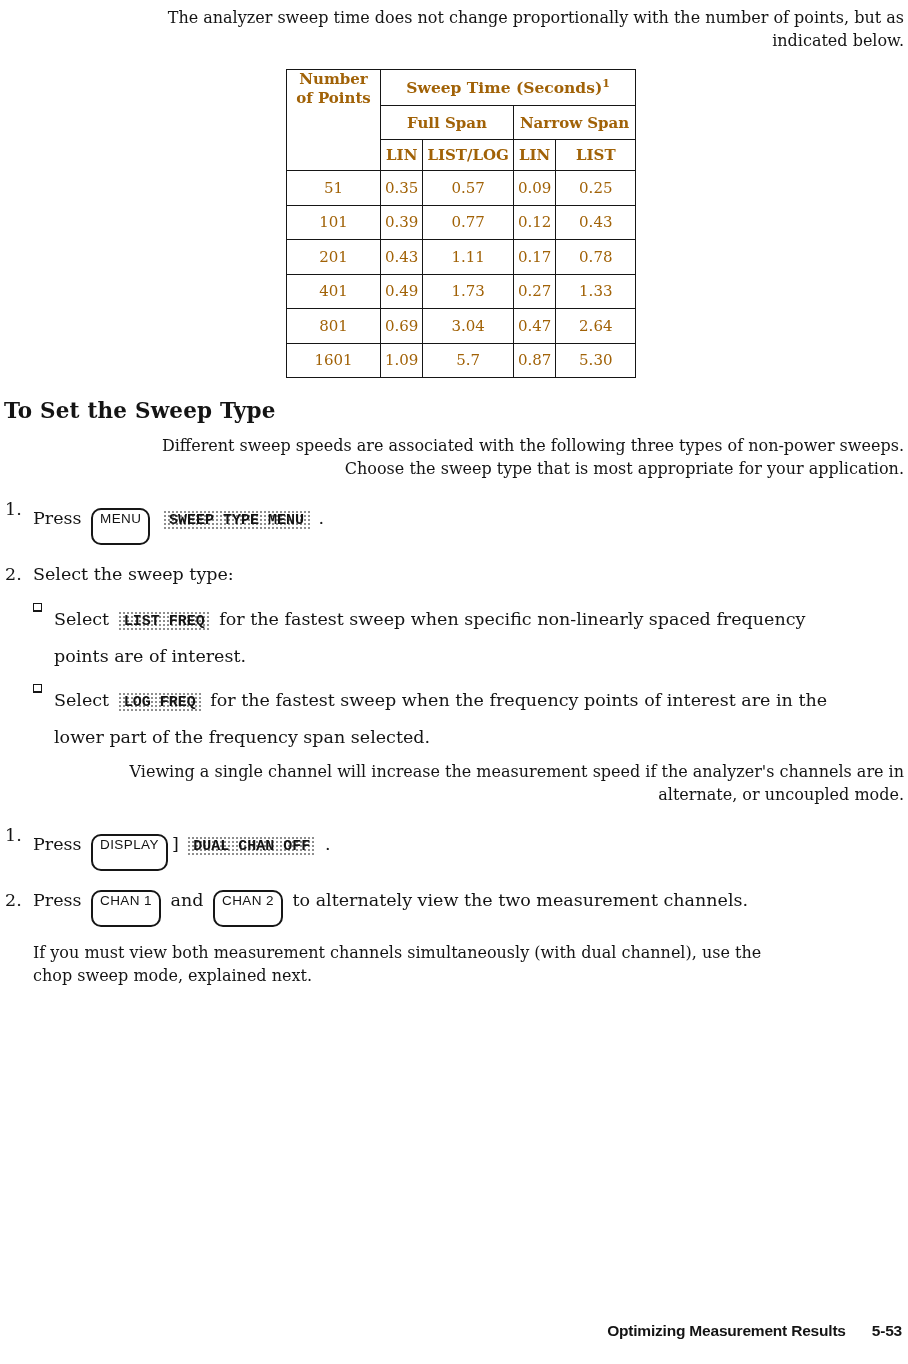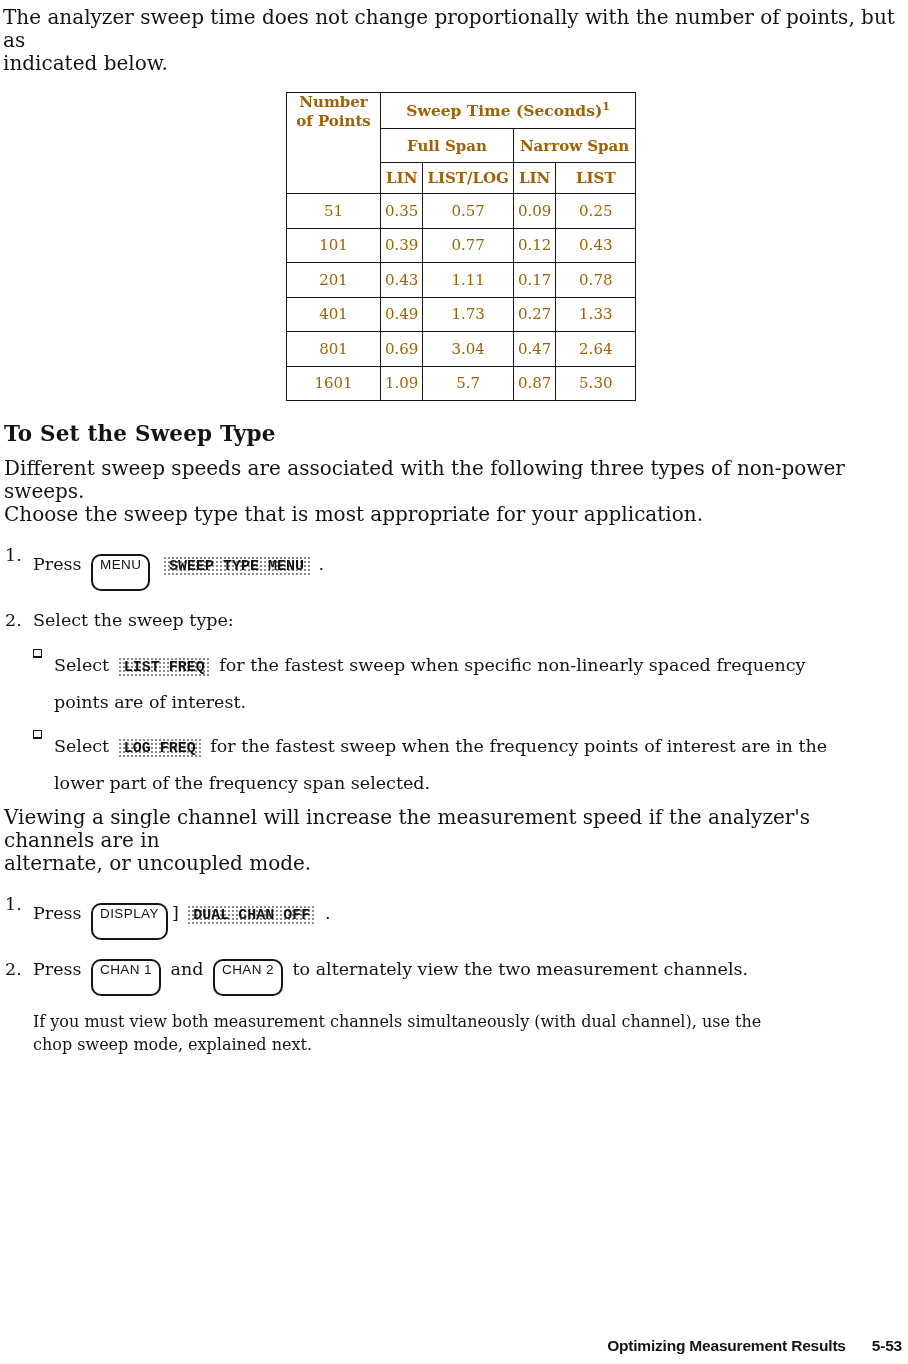--- a/index.html
+++ b/index.html
@@ -5,21 +5,21 @@
   * { box-sizing: border-box; }
   html, body { margin: 0; padding: 0; }
   body {
     width: 908px; height: 1364px;
     background: #ffffff; color: #141414;
     font-family: "DejaVu Serif", "Liberation Serif", serif;
     position: relative; overflow: hidden;
   }
   .page { padding: 6px 4px 0 3px; }
 
-  .body-text { font-size: 20px; line-height: 23px; margin: 0; white-space: pre-line; }
+  .body-text { font-size: 16px; line-height: 23px; margin: 0; white-space: pre-line; text-align: right; }
   .heading { font-size: 21.5px; font-weight: bold; margin: 0; letter-spacing: 0.2px; }
   .heading-1 { margin: 20px 0 0 1px; }
   .heading-2 { margin: 38px 0 0 1px; }
   .para { margin: 11px 0 0 1px; }
 
   
   .table-block { margin: 17px 0 0 283px; width: 352px; }
   table.sweep { border-collapse: collapse; font-size: 15px; color: #a16207; }
   table.sweep td { border: 1.6px solid #161616; padding: 0 4px; text-align: center; }
   .th { font-weight: bold; }
@@ -67,21 +67,21 @@
   .step-body { flex: 1; }
   .bullet { display: flex; margin: 11px 0 0 30px; font-size: 17.5px; line-height: 23px; }
   .bullet-box-wrap { flex: none; width: 21px; padding-top: 5px; }
   .bullet-box { display: block; width: 9px; height: 9px; border: 1.7px solid #161616; border-bottom-width: 2.2px; }
   .bullet-text { flex: 1; }
   .wrap { white-space: pre-line; }
   .step-para { margin: 14px 0 0 30px; font-size: 16px; line-height: 23px; white-space: pre-line; }
 
   
   .footer {
-    position: absolute; right: 6px; bottom: 9px;
+    position: absolute; right: 6px; bottom: 24px;
     display: flex; gap: 26px; align-items: baseline;
     font-family: "Liberation Sans", sans-serif;
     font-weight: bold; font-size: 15.5px; letter-spacing: -0.2px; margin-top: 32px;
   }
 </style>
 </head>
 <body>
 
 <div class="page">
 

